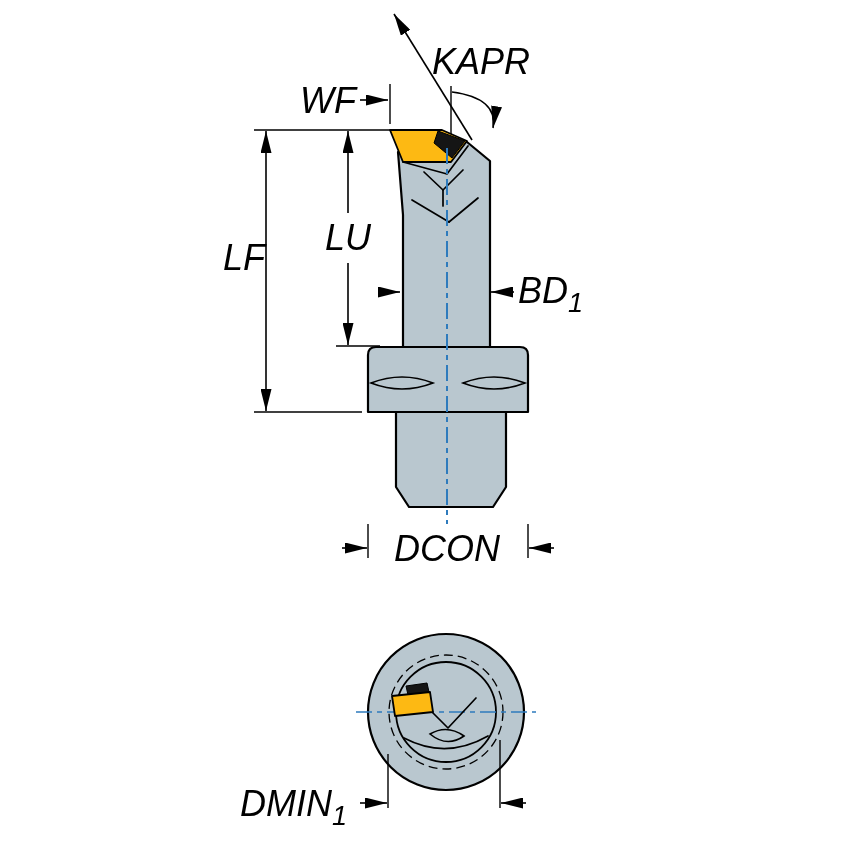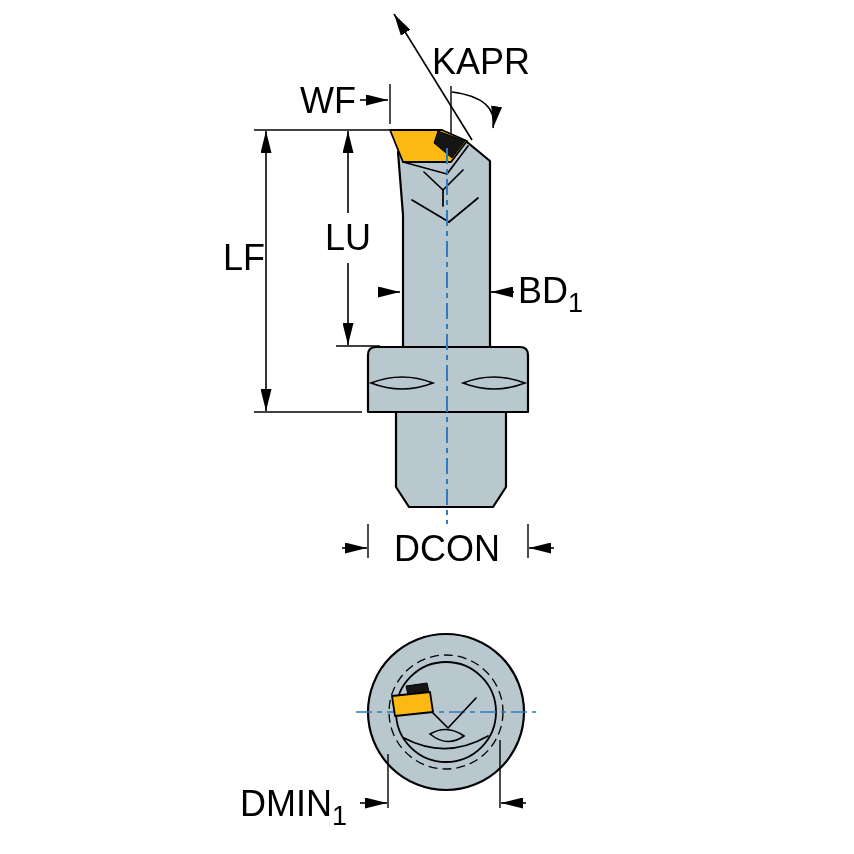--- a/index.html
+++ b/index.html
@@ -1,16 +1,16 @@
 <!DOCTYPE html>
 <html style="--background: #ffffff; --body: #b9c7cf; --insert: #fdb913; --insert-dark: #151515; --centerline: #2e7bbd; --outline: #000000;"><head>
 <meta charset="utf-8">
 <style>
   html,body{margin:0;padding:0;background:#fff;}
-  .wrap{position:relative;width:854px;height:854px;background:var(--background,#ffffff);overflow:hidden;}
+  .wrap{position:relative;width:854px;height:854px;background:var(--background,#ffffff);overflow:hidden;font-style:italic;}
   svg{display:block;}
   .bodyfill{fill:var(--body,#b9c7cf);stroke:var(--outline,#000);stroke-width:2.2;stroke-linejoin:round;}
   .detail{fill:none;stroke:var(--outline,#000);stroke-width:1.7;stroke-linejoin:round;stroke-linecap:round;}
   .lens{fill:var(--body,#b9c7cf);stroke:var(--outline,#000);stroke-width:1.6;}
   .dim{stroke:var(--outline,#000);stroke-width:1.6;fill:none;}
   .ext{stroke:var(--outline,#000);stroke-width:1.4;fill:none;}
   .cl{stroke:var(--centerline,#2e7bbd);stroke-width:2;fill:none;stroke-dasharray:16 5 5 5;}
   .dashc{fill:none;stroke:var(--outline,#000);stroke-width:1.3;stroke-dasharray:9 5;}
   .lbl{font-family:"Liberation Sans","DejaVu Sans",sans-serif;font-size:36px;fill:#000;}
   .sub{font-size:27px;}

